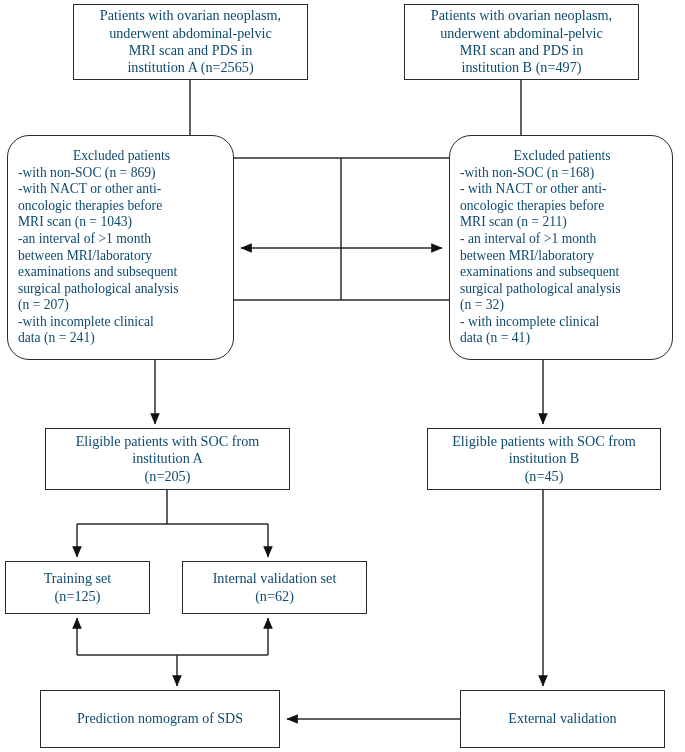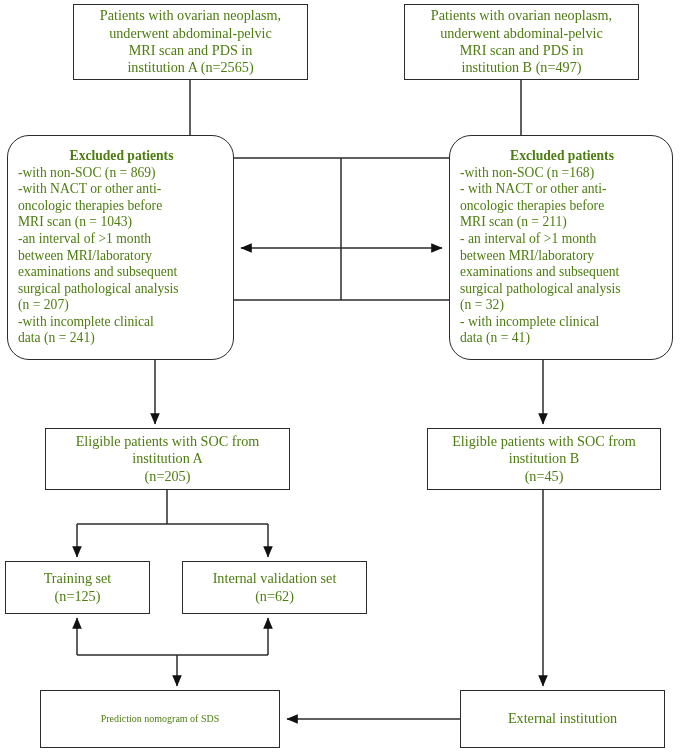--- a/index.html
+++ b/index.html
@@ -26,21 +26,21 @@
   }
   .node {
     position: absolute;
     box-sizing: border-box;
     border: 1.4px solid #2b2b2b;
     background: #ffffff;
     display: flex;
     align-items: center;
     justify-content: center;
     text-align: center;
-    color: #4d7c0f;
+    color: #0c4a6e;
     line-height: 1.22;
     z-index: 2;
   }
   .node.rounded {
     border-radius: 22px;
   }
   .node .txt {
     display: block;
     width: 100%;
     white-space: pre-line;
@@ -49,32 +49,31 @@
     text-align: center;
   }
   .node.leftish .txt {
     text-align: left;
     padding-left: 10px;
   }
   .node.leftish .hdr {
     display: block;
     text-align: center;
     padding-right: 8px;
-    font-weight: bold;
   }
   
   #node-source-a { left: 73px;  top: 4px;   width: 235px; height: 76px;  font-size: 14.2px; }
   #node-source-b { left: 404px; top: 4px;   width: 235px; height: 76px;  font-size: 14.2px; }
   #node-excluded-a { left: 7px;   top: 135px; width: 227px; height: 225px; font-size: 13.6px; }
   #node-excluded-b { left: 449px; top: 135px; width: 224px; height: 225px; font-size: 13.6px; }
   #node-eligible-a { left: 45px;  top: 428px; width: 245px; height: 62px;  font-size: 14.2px; }
   #node-eligible-b { left: 427px; top: 428px; width: 234px; height: 62px;  font-size: 14.2px; }
   #node-training { left: 5px;   top: 561px; width: 145px; height: 53px;  font-size: 14.2px; }
   #node-internal { left: 182px; top: 561px; width: 185px; height: 53px;  font-size: 14.2px; justify-content: center; }
-  #node-nomogram { left: 40px;  top: 690px; width: 240px; height: 58px;  font-size: 10px; }
+  #node-nomogram { left: 40px;  top: 690px; width: 240px; height: 58px;  font-size: 14px; }
   #node-external { left: 460px; top: 690px; width: 205px; height: 58px;  font-size: 14.2px; }
 </style>
 </head>
 <body>
 
 <div id="flowchart-root">
 
   <svg class="connectors" viewBox="0 0 685 752">
     <defs>
       <marker id="arrowhead" markerWidth="9" markerHeight="9" refX="7.2" refY="3.2" orient="auto" markerUnits="strokeWidth">
@@ -176,16 +175,16 @@
   <div class="node centered" id="node-internal">
     <span class="txt">Internal validation set
 (n=62)</span>
   </div>
 
   <div class="node centered" id="node-nomogram">
     <span class="txt">Prediction nomogram of SDS</span>
   </div>
 
   <div class="node centered" id="node-external">
-    <span class="txt">External institution</span>
+    <span class="txt">External validation</span>
   </div>
 
 </div>
 
 </body></html>

